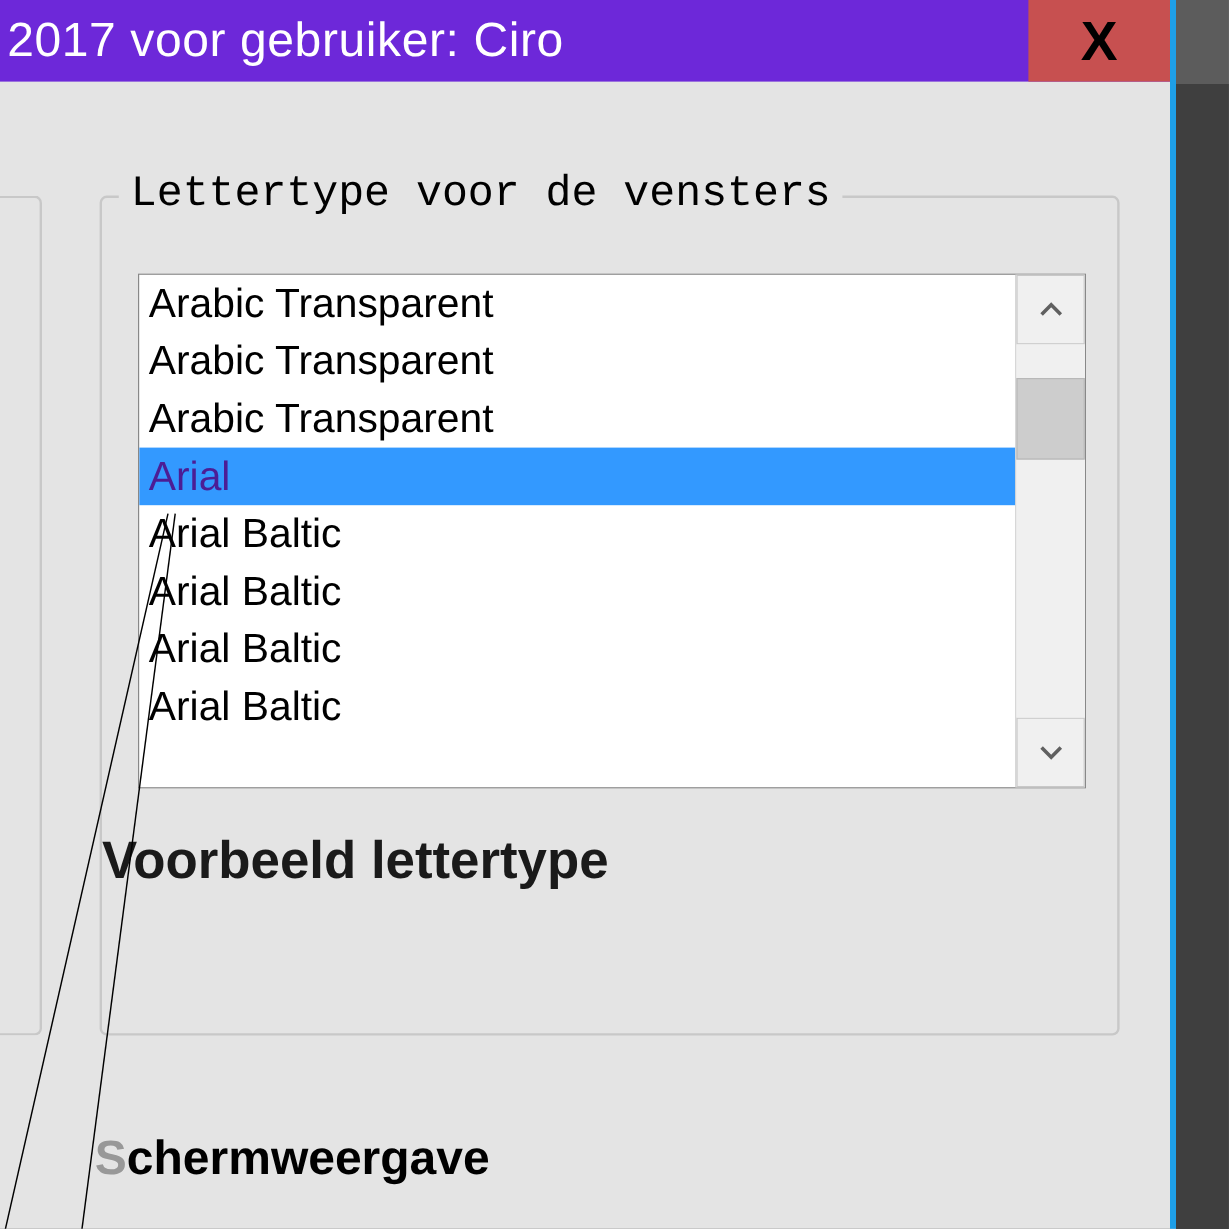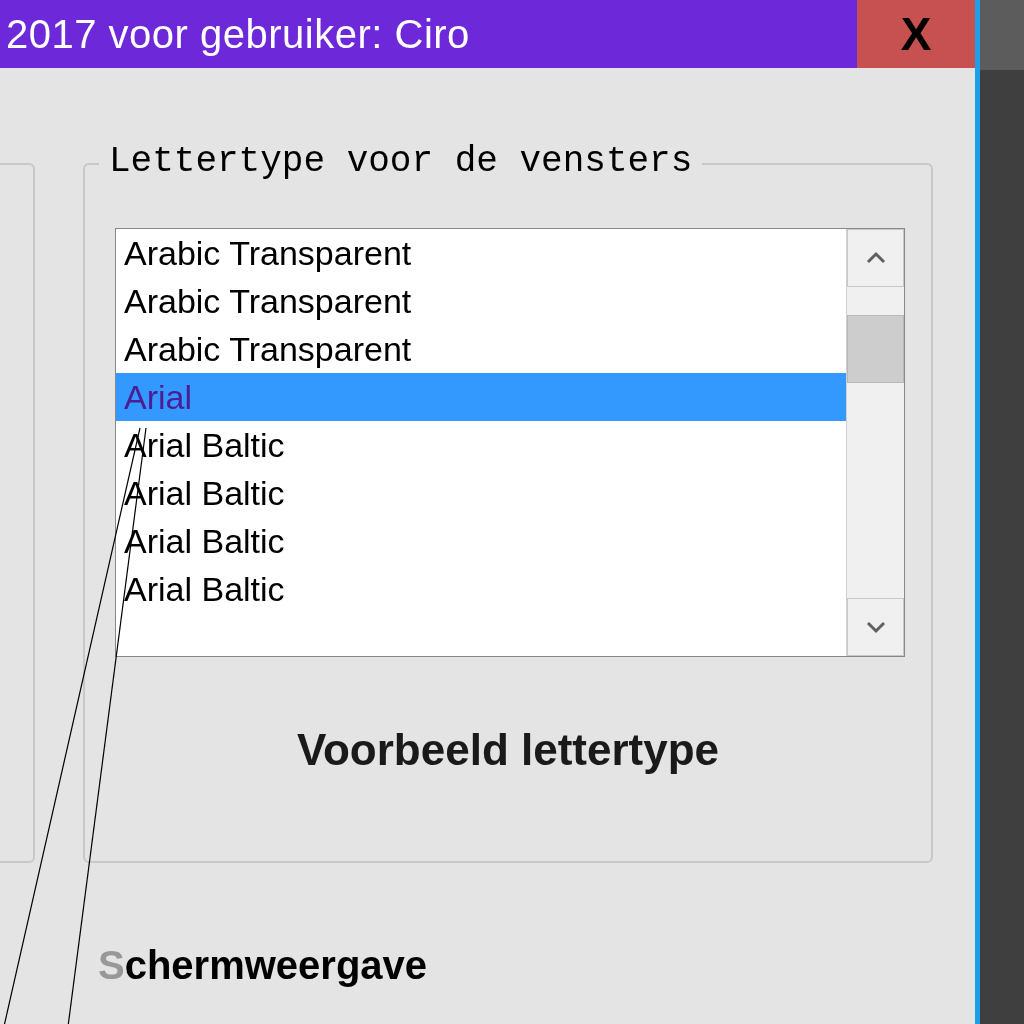--- a/index.html
+++ b/index.html
@@ -140,32 +140,32 @@
     position: absolute;
     top: 28px;
     left: 0;
     width: 100%;
     height: 68px;
     background: #cdcdcd;
     border: 1px solid #b8b8b8;
   }
   .preview-label {
     position: absolute;
-    top: 560px;
+    top: 528px;
     left: 0;
     width: 100%;
-    text-align: center;
+    text-align: left;
     font-size: 44px;
     font-weight: 700;
     font-family: Arial, sans-serif;
     color: #1a1a1a;
   }
   .section-label {
     position: absolute;
-    left: 98px;
+    left: 79px;
     top: 875px;
     font-size: 40px;
     font-weight: 700;
     font-family: Arial, sans-serif;
     color: #000;
   }
   .section-label .grey { color: #989898; }
   .shadow-strip {
     position: absolute;
     top: 70px;

